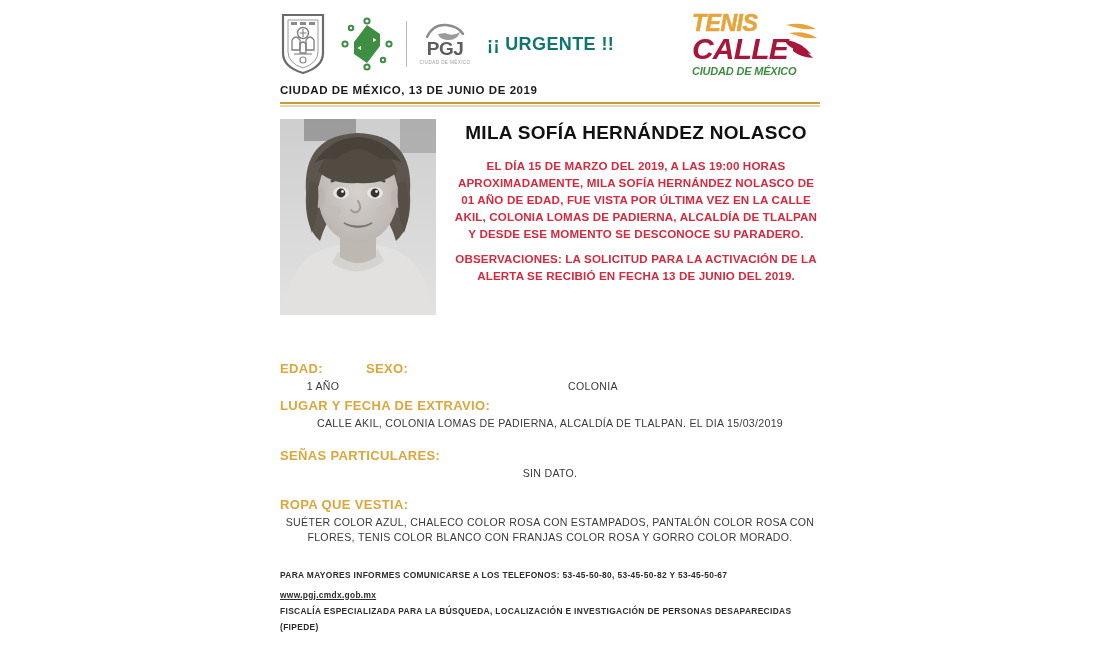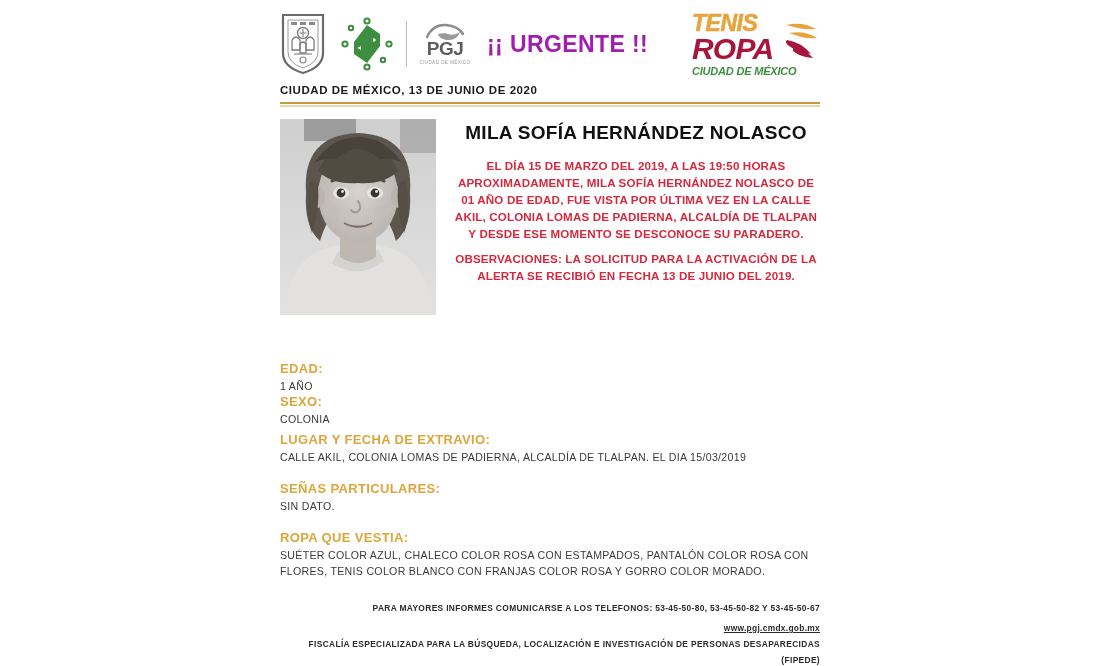--- a/index.html
+++ b/index.html
@@ -51,24 +51,24 @@
     margin-right: 12px;
   }
   .logo-pgj {
     width: 52px;
     height: 50px;
     flex: 0 0 auto;
     margin-right: 16px;
   }
 
   .urgente {
-    font-size: 23px;
+    font-size: 18px;
     font-weight: bold;
     letter-spacing: 0.4px;
-    color: #a21caf;
+    color: #0f766e;
     white-space: nowrap;
     flex: 1 1 auto;
   }
 
   .amber-logo {
     flex: 0 0 auto;
     width: 128px;
     position: relative;
     text-align: left;
     line-height: 1;
@@ -176,35 +176,35 @@
     font-weight: bold;
     color: #DDA63A;
     letter-spacing: 0.35px;
   }
   .field-value {
     font-size: 10.6px;
     color: #3a3a3a;
     letter-spacing: 0.3px;
     line-height: 1.45;
     margin-top: 3px;
+    text-align: center;
   }
   .field-block { margin-bottom: 16px; }
   .field-block.tight { margin-bottom: 4px; }
 
   .two-col {
     display: flex;
-    flex-direction: column;
   }
   .two-col .col-edad { width: 86px; flex: 0 0 auto; }
   .two-col .col-sexo { flex: 1 1 auto; }
 
   
   .footer {
     margin-top: 22px;
-    text-align: right;
+    text-align: left;
   }
   .footer-line {
     font-size: 8.4px;
     font-weight: bold;
     color: #2b2b2b;
     letter-spacing: 0.35px;
     line-height: 1.9;
   }
   .footer-url {
     font-size: 8.4px;
@@ -270,26 +270,26 @@
     <div class="urgente">¡¡ URGENTE !!</div>
 
     <div class="amber-logo">
       <svg class="amber-swoosh" viewBox="0 0 44 44">
         <path d="M6 9 q16 -4 30 4 q-10 1 -18 -1 z" fill="#E8A33D"></path>
         <path d="M9 17 q16 -3 28 5 q-11 1 -19 -2 z" fill="#E8A33D"></path>
         <path d="M7 24 q14 2 24 14 q-14 -2 -22 -8 q-5 -4 -2 -6 z" fill="#A8173B"></path>
         <path d="M13 30 q12 3 20 12 q-13 -1 -20 -7 z" fill="#A8173B"></path>
       </svg>
       <div class="amber-alerta">TENIS</div>
-      <div class="amber-amber">ROPA</div>
+      <div class="amber-amber">CALLE</div>
       <div class="amber-city">CIUDAD DE MÉXICO</div>
     </div>
   </div>
 
-  <div class="city-date">CIUDAD DE MÉXICO, 13 DE JUNIO DE 2020</div>
+  <div class="city-date">CIUDAD DE MÉXICO, 13 DE JUNIO DE 2019</div>
   <div class="rule-top"></div>
   <div class="rule-bottom"></div>
 
   <div class="main-block">
 
     <div class="photo-wrap">
       <svg viewBox="0 0 156 196" width="156" height="196">
         <defs>
           <linearGradient id="bgWall" x1="0" y1="0" x2="0" y2="1">
             <stop offset="0%" stop-color="#dcdcdc"></stop>
@@ -344,21 +344,21 @@
           <ellipse cx="52" cy="92" rx="9" ry="6" fill="#cfc7c1" opacity="0.6"></ellipse>
           <ellipse cx="104" cy="92" rx="9" ry="6" fill="#cfc7c1" opacity="0.6"></ellipse>
         </g>
 
         <rect width="156" height="196" fill="#808080" opacity="0.14"></rect>
       </svg>
     </div>
 
     <div class="info-col">
       <div class="victim-name">MILA SOFÍA HERNÁNDEZ NOLASCO</div>
-      <div class="desc-text">EL DÍA 15 DE MARZO DEL 2019, A LAS 19:50 HORAS APROXIMADAMENTE, MILA SOFÍA HERNÁNDEZ NOLASCO DE 01 AÑO DE EDAD, FUE VISTA POR ÚLTIMA VEZ EN LA CALLE AKIL, COLONIA LOMAS DE PADIERNA, ALCALDÍA DE TLALPAN Y DESDE ESE MOMENTO SE DESCONOCE SU PARADERO.</div>
+      <div class="desc-text">EL DÍA 15 DE MARZO DEL 2019, A LAS 19:00 HORAS APROXIMADAMENTE, MILA SOFÍA HERNÁNDEZ NOLASCO DE 01 AÑO DE EDAD, FUE VISTA POR ÚLTIMA VEZ EN LA CALLE AKIL, COLONIA LOMAS DE PADIERNA, ALCALDÍA DE TLALPAN Y DESDE ESE MOMENTO SE DESCONOCE SU PARADERO.</div>
       <div class="desc-text">OBSERVACIONES: LA SOLICITUD PARA LA ACTIVACIÓN DE LA ALERTA SE RECIBIÓ EN FECHA 13 DE JUNIO DEL 2019.</div>
     </div>
   </div>
 
   <div class="details">
 
     <div class="two-col field-block tight">
       <div class="col-edad">
         <div class="field-label">EDAD:</div>
         <div class="field-value">1 AÑO</div>

